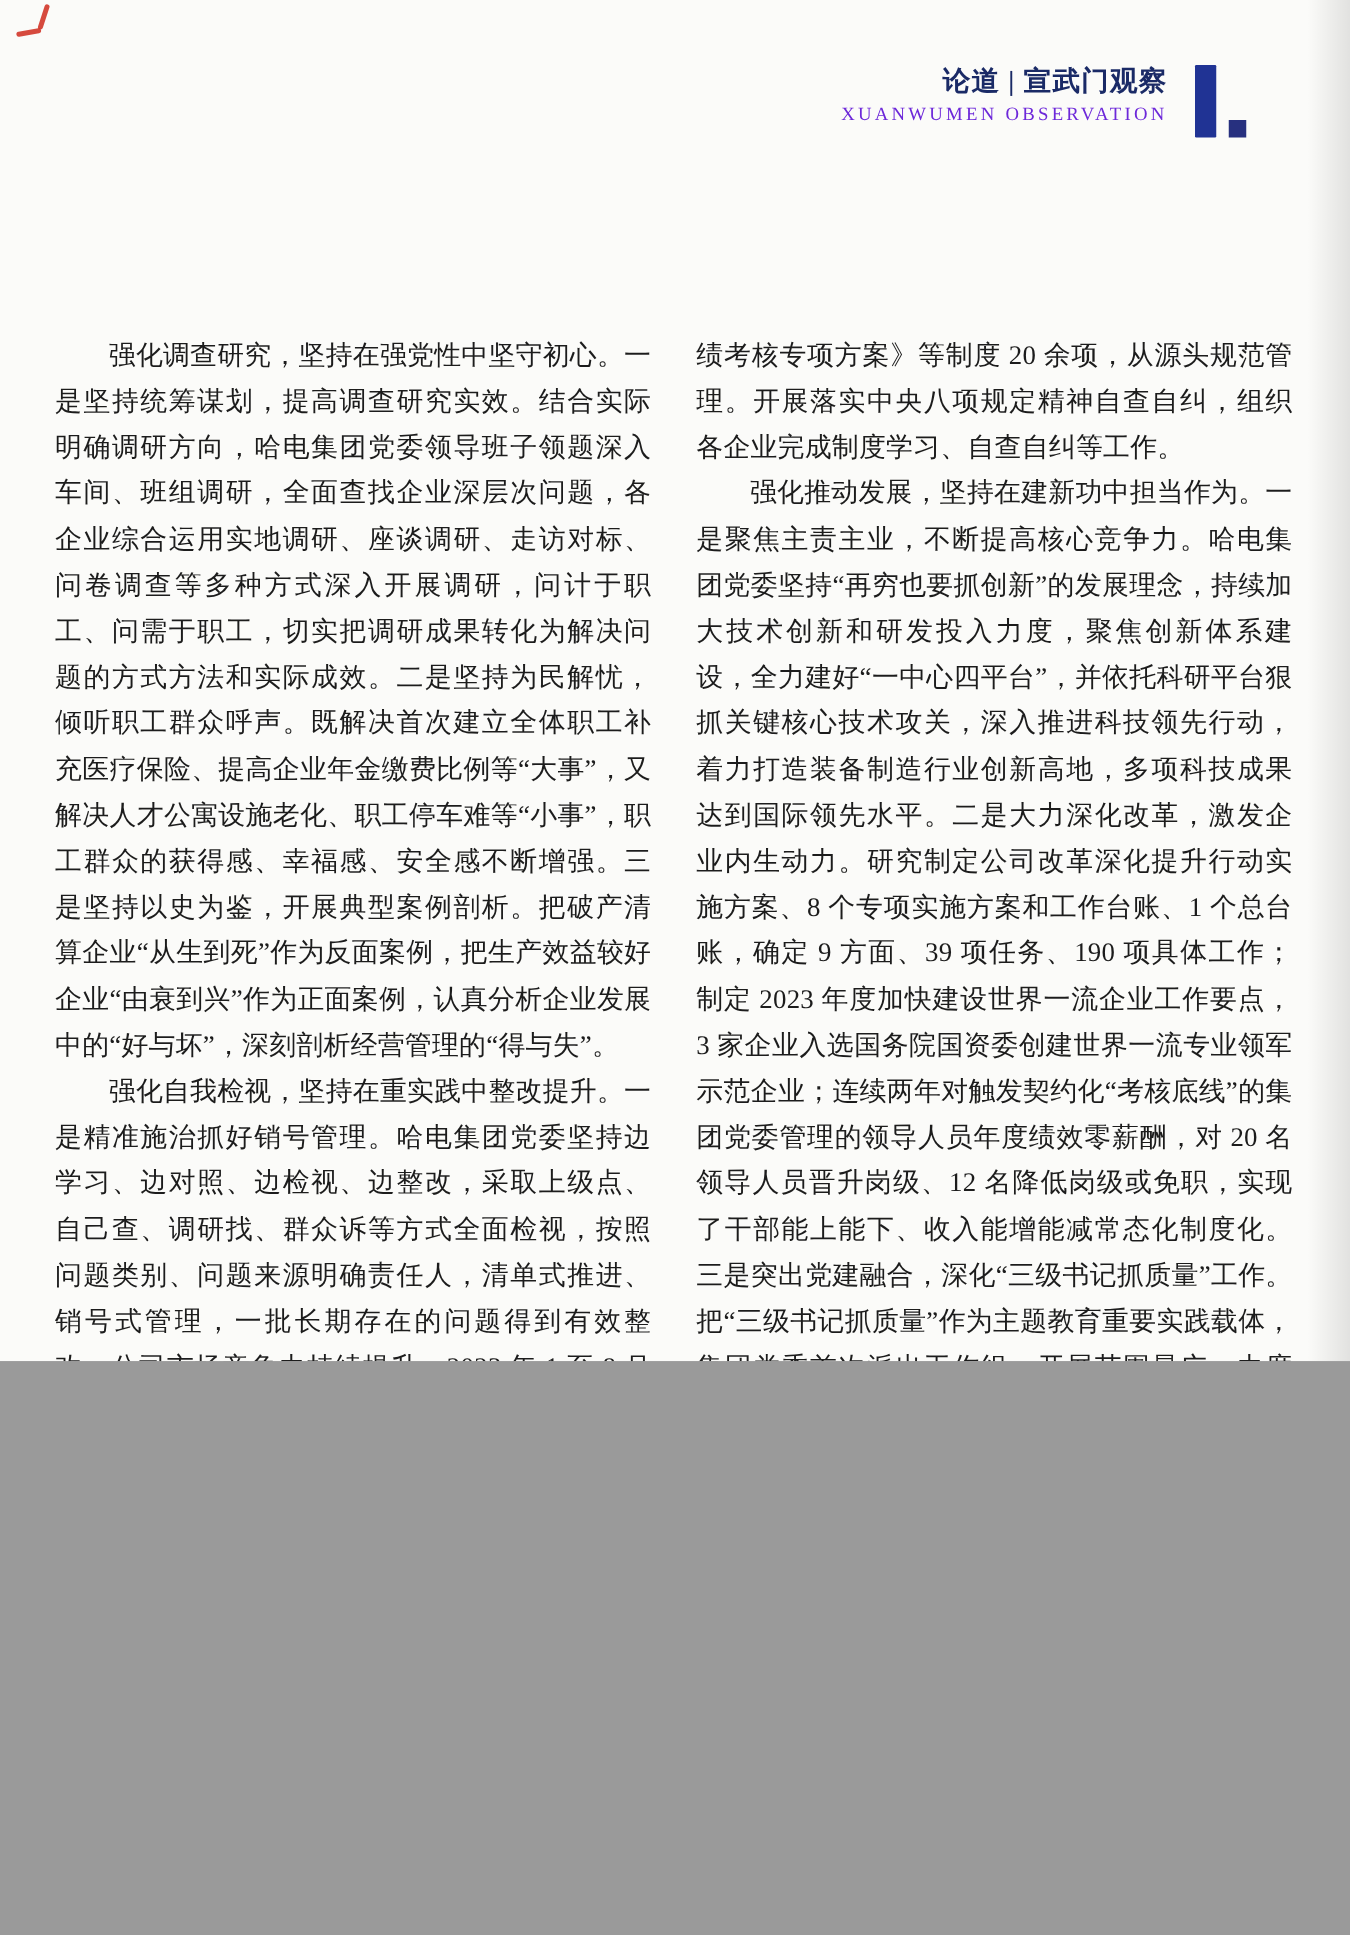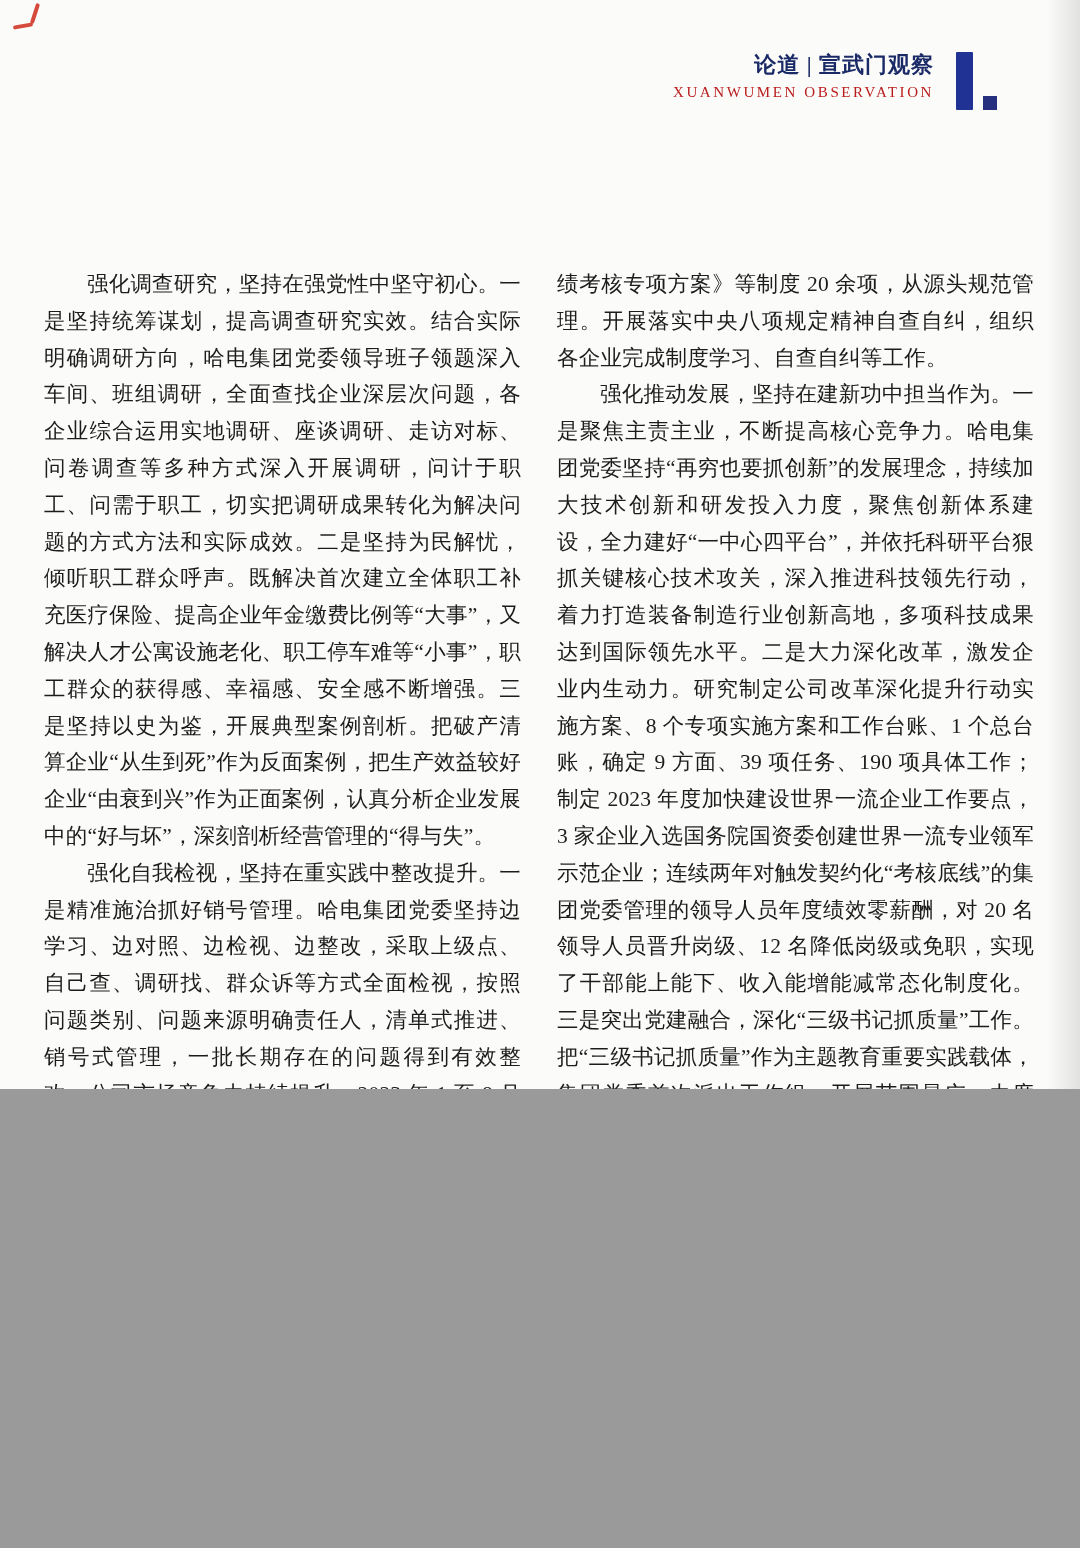--- a/index.html
+++ b/index.html
@@ -27,21 +27,21 @@
   .header{
     position:absolute;top:52px;right:80px;
     display:flex;align-items:flex-start;gap:22px;
   }
   .header-text{text-align:right;}
   .header-cn{
     font-size:22px;font-weight:bold;color:#1a2a66;
     letter-spacing:1px;line-height:26px;white-space:nowrap;
   }
   .header-en{
-    font-size:15px;color:#b91c1c;letter-spacing:2.6px;
+    font-size:15px;color:#6d28d9;letter-spacing:2.6px;
     line-height:22px;margin-top:3px;white-space:nowrap;
   }
   .logo{position:relative;width:44px;height:62px;flex:0 0 auto;}
   .logo .bar{position:absolute;left:0;top:0;width:17px;height:58px;background:#203394;border-radius:1px;}
   .logo .dot{position:absolute;left:27px;top:44px;width:14px;height:14px;background:#27307f;}
 
   
   .col{
     position:absolute;top:266px;width:477px;
     font-size:21.5px;line-height:36.8px;

